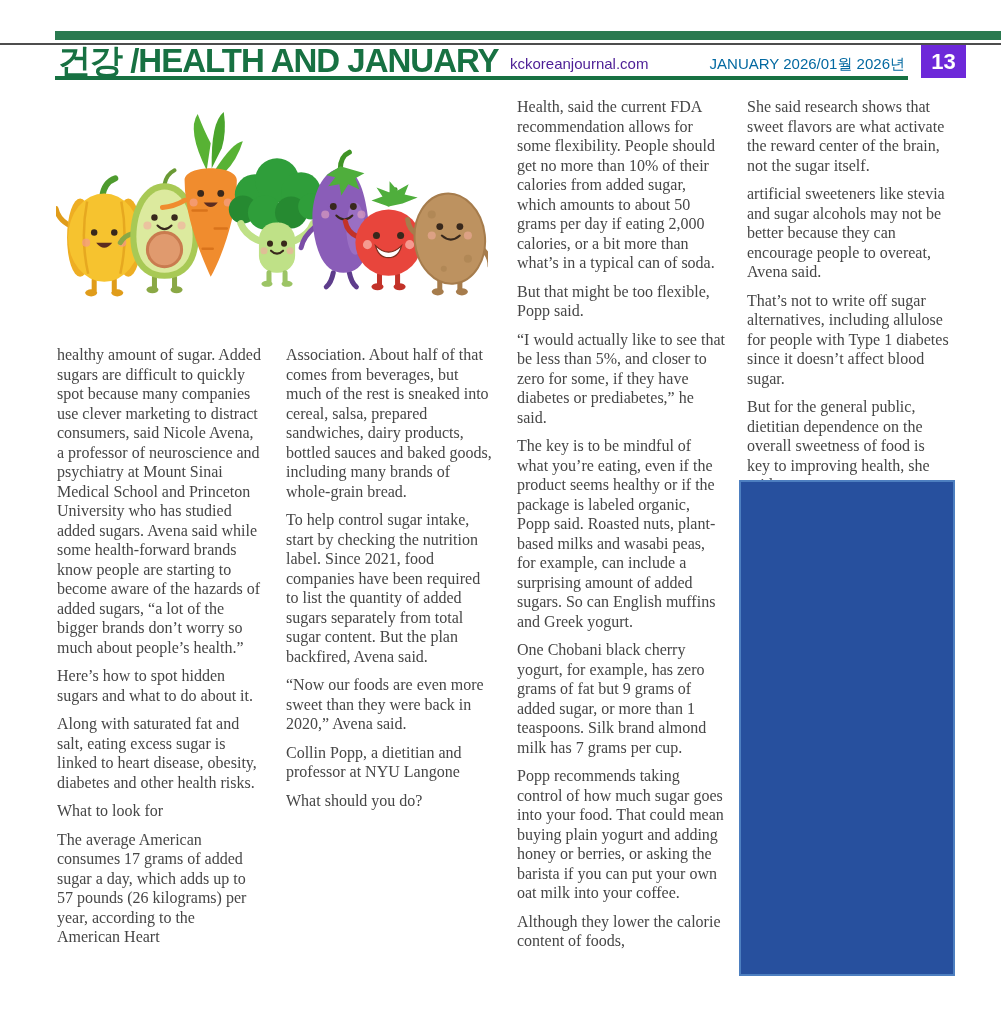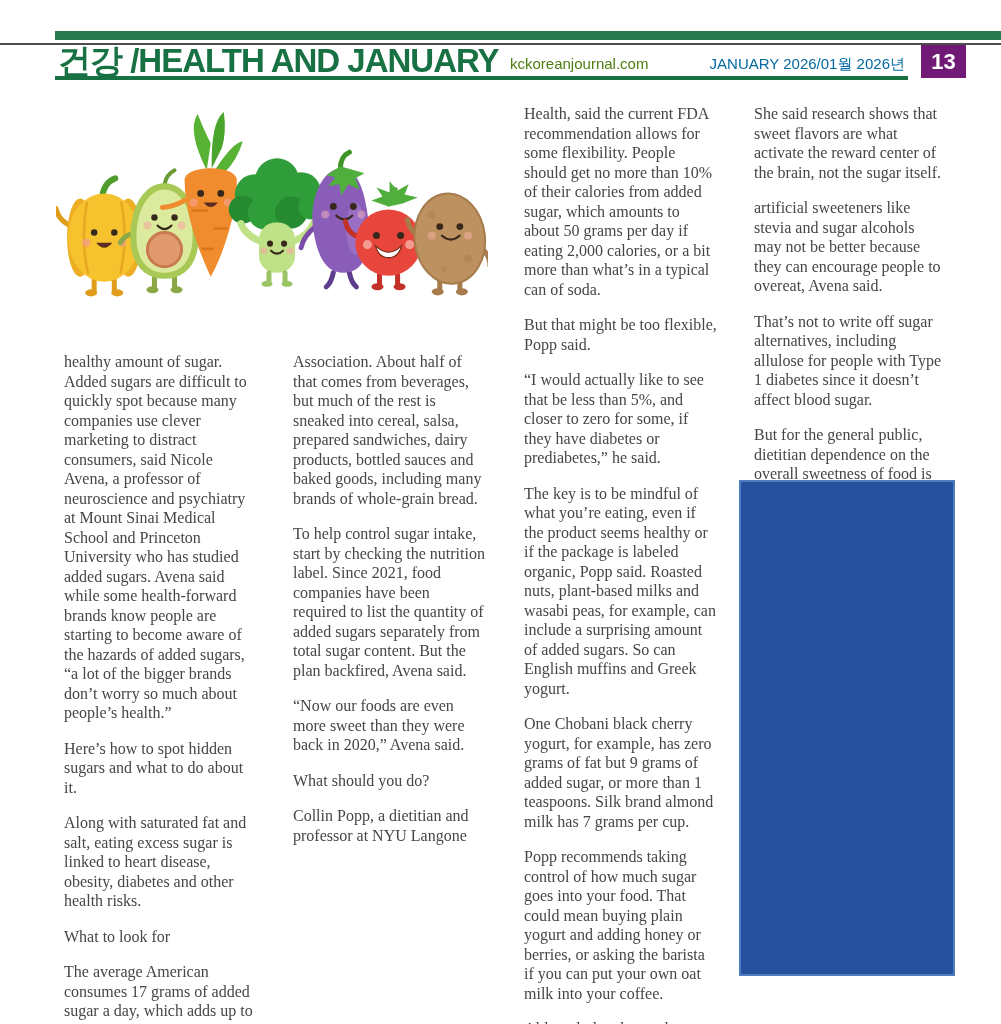--- a/index.html
+++ b/index.html
@@ -4,28 +4,28 @@
 <style>
   html,body{margin:0;padding:0;}
   body{width:1001px;height:1024px;position:relative;background:#ffffff;overflow:hidden;
        font-family:"Liberation Sans",sans-serif;}
   .top-strip{position:absolute;left:55px;top:31px;width:946px;height:9px;background:#2a7a50;}
   .top-rule{position:absolute;left:0;top:43px;width:1001px;height:2px;background:#4d4d4d;}
   .masthead-title{position:absolute;left:58px;top:44px;margin:0;
        font-family:"Liberation Sans",sans-serif;font-weight:bold;font-size:33px;line-height:1;
        color:#177142;letter-spacing:-1px;white-space:nowrap;}
   .title-underline{position:absolute;left:55px;top:76px;width:853px;height:4px;background:#177142;}
-  .site-text{position:absolute;left:510px;top:55px;font-size:15px;color:#4d7c0f;}
+  .site-text{position:absolute;left:510px;top:55px;font-size:15px;color:#4c1d95;}
   .date-text{position:absolute;right:96px;top:55px;font-size:15px;color:#0369a1;}
-  .page-badge{position:absolute;left:921px;top:45px;width:45px;height:33px;background:#701a75;
+  .page-badge{position:absolute;left:921px;top:45px;width:45px;height:33px;background:#6d28d9;
        color:#ffffff;font-weight:bold;font-size:22px;line-height:33px;text-align:center;}
   .illustration{position:absolute;left:56px;top:106px;width:432px;height:216px;}
   .col{position:absolute;font-family:"Liberation Serif",serif;font-size:16px;
        line-height:19.5px;color:#464646;}
-  .col p{margin:16px;}
+  .col p{margin:9px;}
   #col1{left:48px;top:336px;width:222px;}
   #col2{left:277px;top:336px;width:224px;}
   #col3{left:508px;top:88px;width:226px;}
   #col4{left:738px;top:88px;width:222px;}
   .ad-box{position:absolute;left:739px;top:480px;width:216px;height:496px;
        background:#27509e;border:2px solid #4d7fc0;box-sizing:border-box;}
 </style>
 </head>
 <body>
 
@@ -164,22 +164,22 @@
   <p>Here’s how to spot hidden sugars and what to do about it.</p>
   <p>Along with saturated fat and salt, eating excess sugar is linked to heart disease, obesity, diabetes and other health risks.</p>
   <p>What to look for</p>
   <p>The average American consumes 17 grams of added sugar a day, which adds up to 57 pounds (26 kilograms) per year, according to the American Heart</p>
 </div>
 
 <div class="col" id="col2">
   <p>Association. About half of that comes from beverages, but much of the rest is sneaked into cereal, salsa, prepared sandwiches, dairy products, bottled sauces and baked goods, including many brands of whole-grain bread.</p>
   <p>To help control sugar intake, start by checking the nutrition label. Since 2021, food companies have been required to list the quantity of added sugars separately from total sugar content. But the plan backfired, Avena said.</p>
   <p>“Now our foods are even more sweet than they were back in 2020,” Avena said.</p>
+  <p>Collin Popp, a dietitian and professor at NYU Langone</p>
   <p>What should you do?</p>
-  <p>Collin Popp, a dietitian and professor at NYU Langone</p>
 </div>
 
 <div class="col" id="col3">
   <p>Health, said the current FDA recommendation allows for some flexibility. People should get no more than 10% of their calories from added sugar, which amounts to about 50 grams per day if eating 2,000 calories, or a bit more than what’s in a typical can of soda.</p>
   <p>But that might be too flexible, Popp said.</p>
   <p>“I would actually like to see that be less than 5%, and closer to zero for some, if they have diabetes or prediabetes,” he said.</p>
   <p>The key is to be mindful of what you’re eating, even if the product seems healthy or if the package is labeled organic, Popp said. Roasted nuts, plant-based milks and wasabi peas, for example, can include a surprising amount of added sugars. So can English muffins and Greek yogurt.</p>
   <p>One Chobani black cherry yogurt, for example, has zero grams of fat but 9 grams of added sugar, or more than 1 teaspoons. Silk brand almond milk has 7 grams per cup.</p>
   <p>Popp recommends taking control of how much sugar goes into your food. That could mean buying plain yogurt and adding honey or berries, or asking the barista if you can put your own oat milk into your coffee.</p>
   <p>Although they lower the calorie content of foods,</p>

